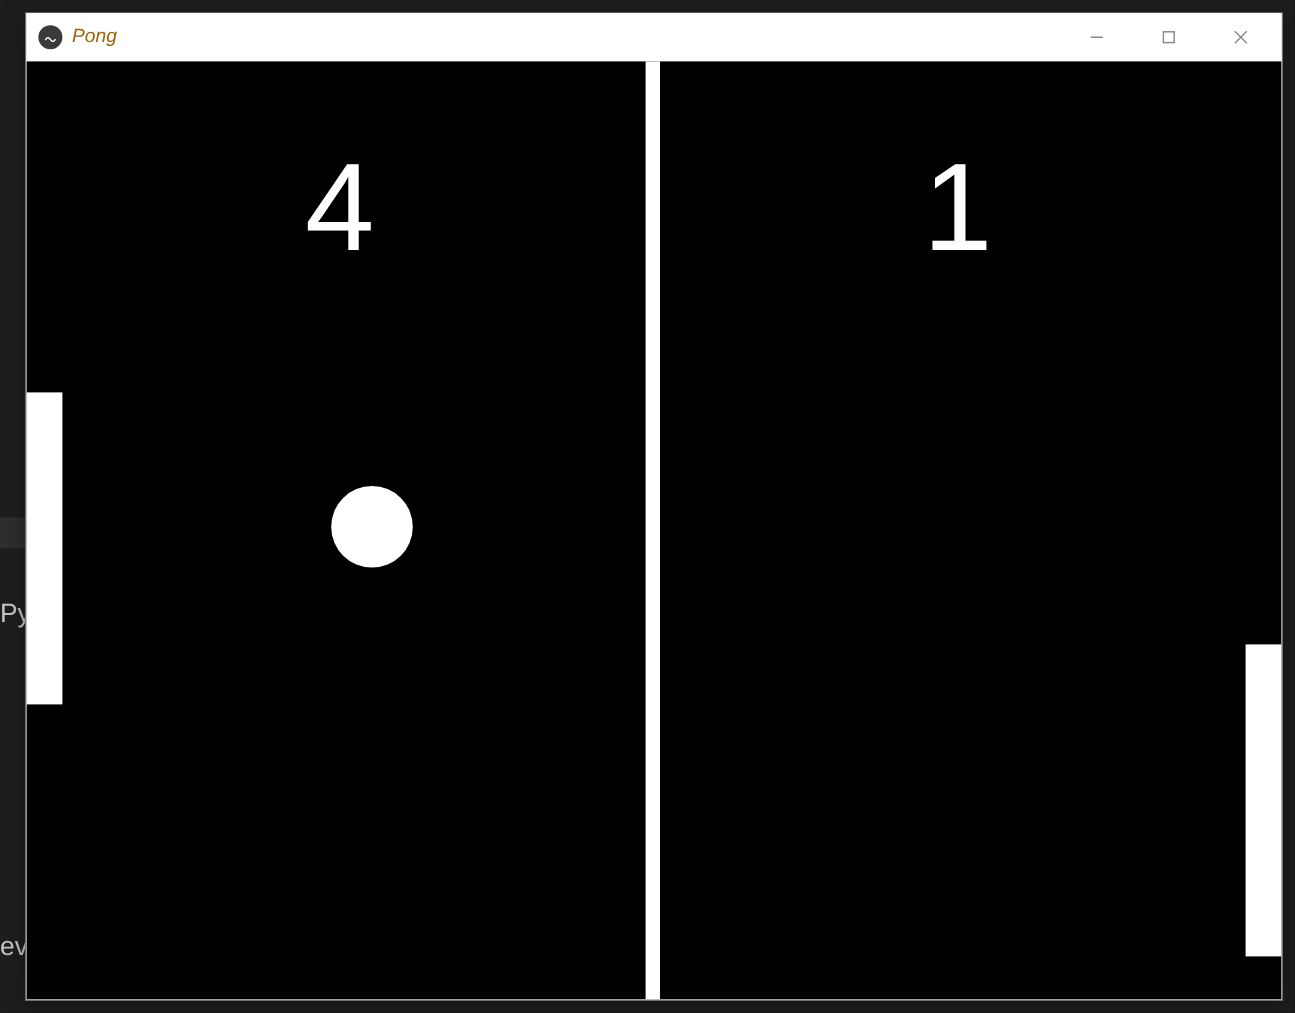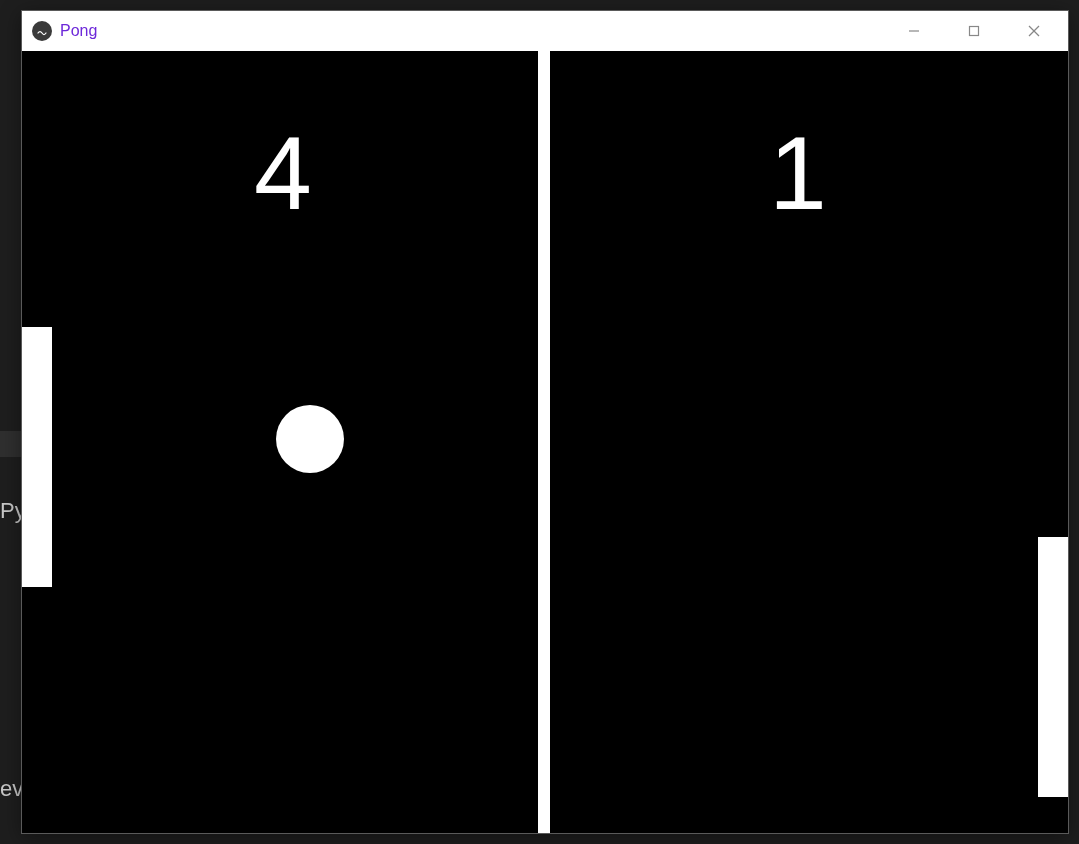--- a/index.html
+++ b/index.html
@@ -67,22 +67,23 @@
       justify-content: center;
       margin-right: 8px;
       flex-shrink: 0;
     }
     .app-icon svg {
       width: 12px;
       height: 12px;
     }
     .title-text {
       font-size: 16px;
-      color: #6d28d9;
+      color: #a16207;
       flex: 0 0 auto;
+      font-style: italic;
     }
     .title-spacer {
       flex: 1;
     }
     .win-controls {
       display: flex;
       height: 100%;
     }
     .win-btn {
       width: 60px;

